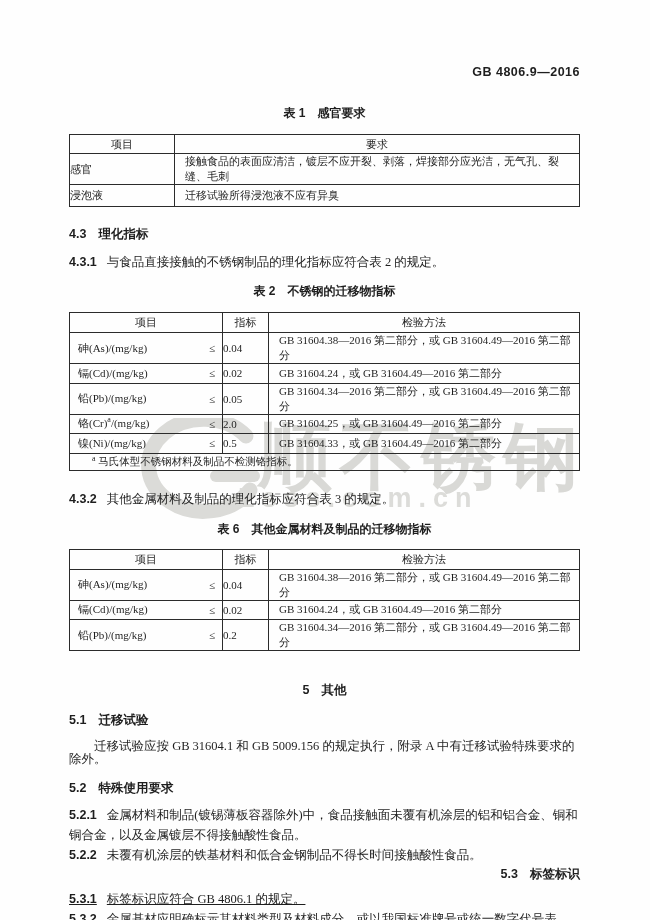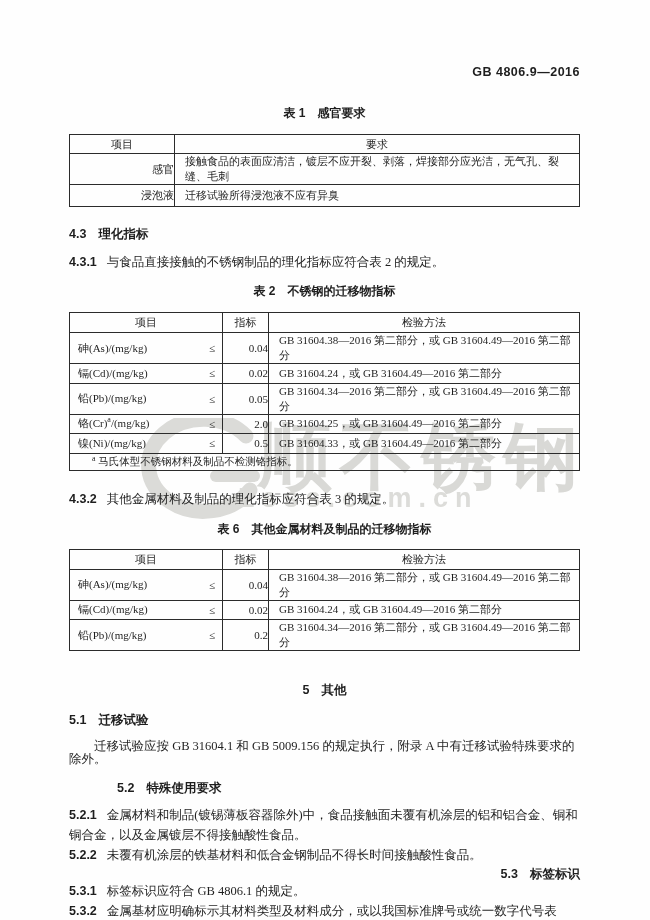--- a/index.html
+++ b/index.html
@@ -54,49 +54,49 @@
     font-family: "Liberation Sans", "DejaVu Sans", sans-serif;
     font-weight: 600; text-align: center; font-weight: normal;
   }
   .t1 { margin-top: 14px; }
   .t1 th { height: 19px; }
   .t1 td { height: 22px; }
   .t2 { margin-top: 14px; }
   .t2 th, .t3 th { height: 20px; }
   .t2 td, .t3 td { height: 19.5px; }
   .t3 { margin-top: 13px; }
-  td.c { text-align: right; }
+  td.c { text-align: left; }
   td.l { text-align: left; padding-left: 10px; }
   td.item { padding: 0; }
   .iw { display: flex; justify-content: space-between; align-items: center; padding: 0 7px 0 8px; }
   .le { font-size: 11px; }
   sup.fnm, sup.rowm { font-size: 8px; vertical-align: super; line-height: 0; }
   td.footnote { padding-left: 22px; height: 17px; font-size: 10.5px; }
   
   h3 {
     font-family: "Liberation Sans", "DejaVu Sans", sans-serif;
     font-size: 12.5px; line-height: 13px; font-weight: bold;
   }
   h3 .num { margin-right: 12px; }
   .h43 { margin-top: 21px; }
   .h5  { margin-top: 33px; text-align: center; }
   .h51 { margin-top: 17px; }
-  .h52 { margin-top: 16px; margin-left: 48px; }
+  .h52 { margin-top: 16px; }
   .h53 { margin-top: 3px; text-align: right; }
   p.clause { font-size: 12.5px; line-height: 20px; }
   p.clause .num {
     font-family: "Liberation Sans", "DejaVu Sans", sans-serif;
     font-weight: bold; margin-right: 10px;
   }
   .p431 { margin-top: 11px; line-height: 13px; }
   .p432 { margin-top: 18px; line-height: 13px; }
   .p51  { margin-top: 13px; text-indent: 2em; font-size: 12.5px; line-height: 13px; }
   .p521 { margin-top: 10px; }
   .p522 { margin-top: 0; }
-  .p531 { margin-top: 0; }
+  .p531 { margin-top: 8px; text-decoration: underline; }
   .p532 { margin-top: 0; }
 </style>
 </head>
 <body>
 
 <div class="page">
 
   <div class="watermark">
     <svg class="wm-logo" width="150" height="110" viewBox="0 0 150 110">
       <path d="M 118 18 A 55 46 0 1 0 122 72" fill="none" stroke="#dbdbd8" stroke-width="15" stroke-linecap="round"></path>

